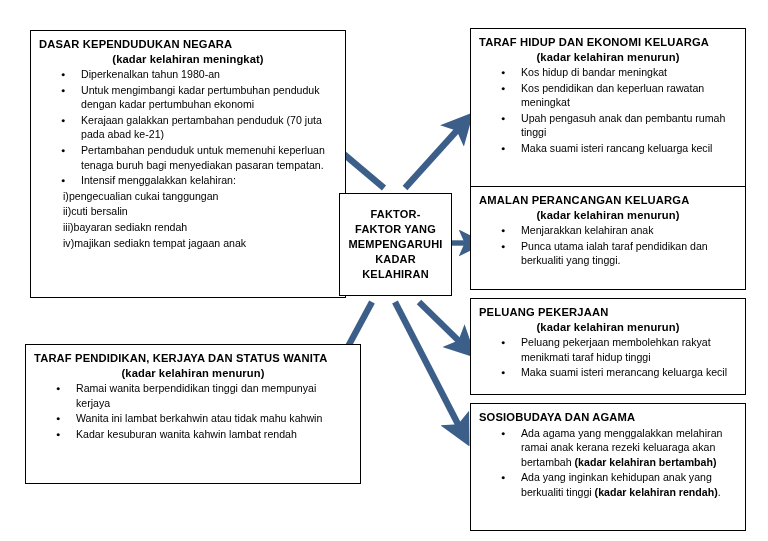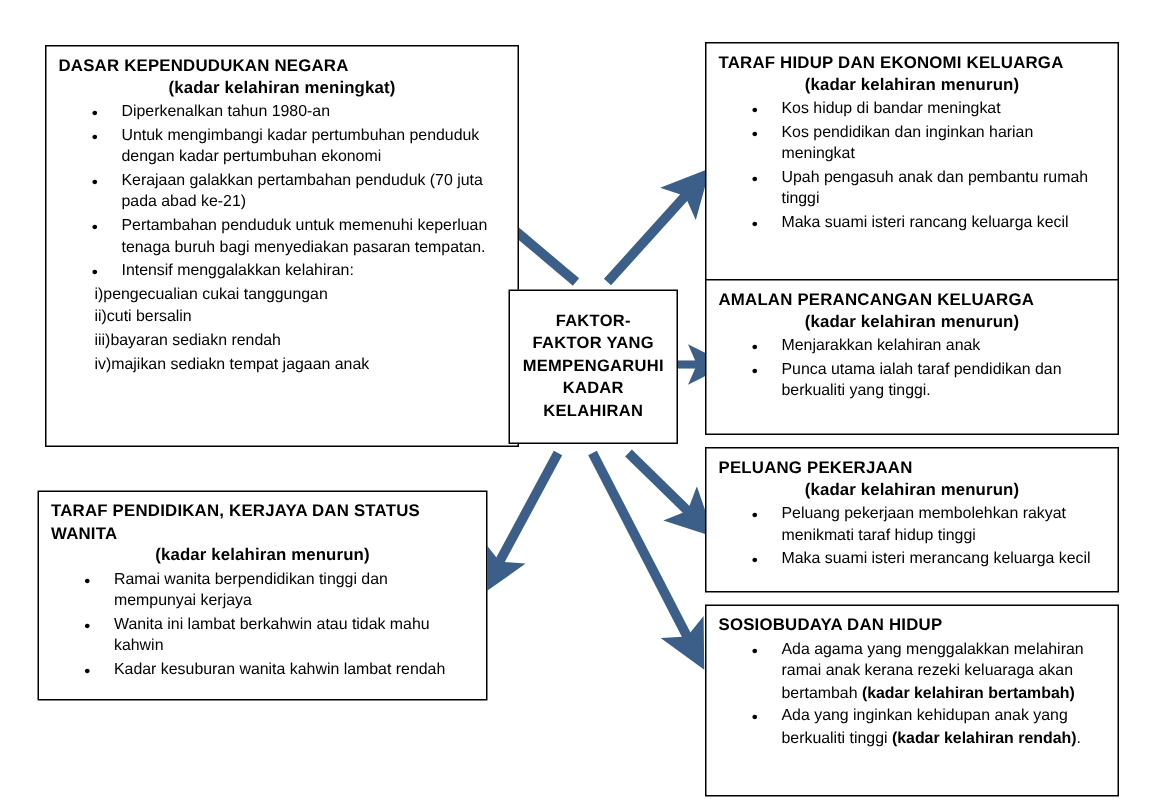--- a/index.html
+++ b/index.html
@@ -56,21 +56,21 @@
     top:0;
     font-size:7.2px;
     line-height:15.4px;
   }
   ul.items > li.nobullet:before{content:"";}
   ul.items > li.nobullet{padding-left:0;margin-left:-8px;}
   b.inline{font-weight:bold;}
 
   
   #box-dasar{ left:30px;  top:30px;  width:316px; height:268px; }
-  #box-taraf-pendidikan{ left:25px; top:327px; width:300px; height:140px; }
+  #box-taraf-pendidikan{ left:25px; top:344px; width:336px; height:140px; }
   #box-center{
     left:339px; top:193px; width:113px; height:103px;
     display:flex;align-items:center;justify-content:center;
     padding:10px;
   }
   #box-center .ctitle{
     font-weight:bold;font-size:11px;line-height:15px;text-align:center;
     letter-spacing:0.2px;white-space:pre-line;
   }
   #box-taraf-hidup{ left:470px; top:28px;  width:276px; height:192px; }
@@ -133,21 +133,21 @@
 MEMPENGARUHI
 KADAR
 KELAHIRAN</div>
   </div>
 
   <div class="box" id="box-taraf-hidup">
     <div class="title">TARAF HIDUP DAN EKONOMI KELUARGA</div>
     <div class="subtitle">(kadar kelahiran menurun)</div>
     <ul class="items">
       <li>Kos hidup di bandar meningkat</li>
-      <li>Kos pendidikan dan inginkan harian meningkat</li>
+      <li>Kos pendidikan dan keperluan rawatan meningkat</li>
       <li>Upah pengasuh anak dan pembantu rumah tinggi</li>
       <li>Maka suami isteri rancang keluarga kecil</li>
     </ul>
   </div>
 
   <div class="box" id="box-amalan">
     <div class="title">AMALAN PERANCANGAN KELUARGA</div>
     <div class="subtitle">(kadar kelahiran menurun)</div>
     <ul class="items">
       <li>Menjarakkan kelahiran anak</li>
@@ -158,21 +158,21 @@
   <div class="box" id="box-peluang">
     <div class="title">PELUANG PEKERJAAN</div>
     <div class="subtitle">(kadar kelahiran menurun)</div>
     <ul class="items">
       <li>Peluang pekerjaan membolehkan rakyat menikmati taraf hidup tinggi</li>
       <li>Maka suami isteri merancang keluarga kecil</li>
     </ul>
   </div>
 
   <div class="box" id="box-sosio">
-    <div class="title">SOSIOBUDAYA DAN HIDUP</div>
+    <div class="title">SOSIOBUDAYA DAN AGAMA</div>
     <ul class="items">
       <li>
         <span>Ada agama yang menggalakkan melahiran ramai anak kerana rezeki keluaraga akan bertambah </span><b class="inline">(kadar kelahiran bertambah)</b><span></span>
       </li>
       <li>
         <span>Ada yang inginkan kehidupan anak yang berkualiti tinggi </span><b class="inline">(kadar kelahiran rendah)</b><span>.</span>
       </li>
     </ul>
   </div>
 

